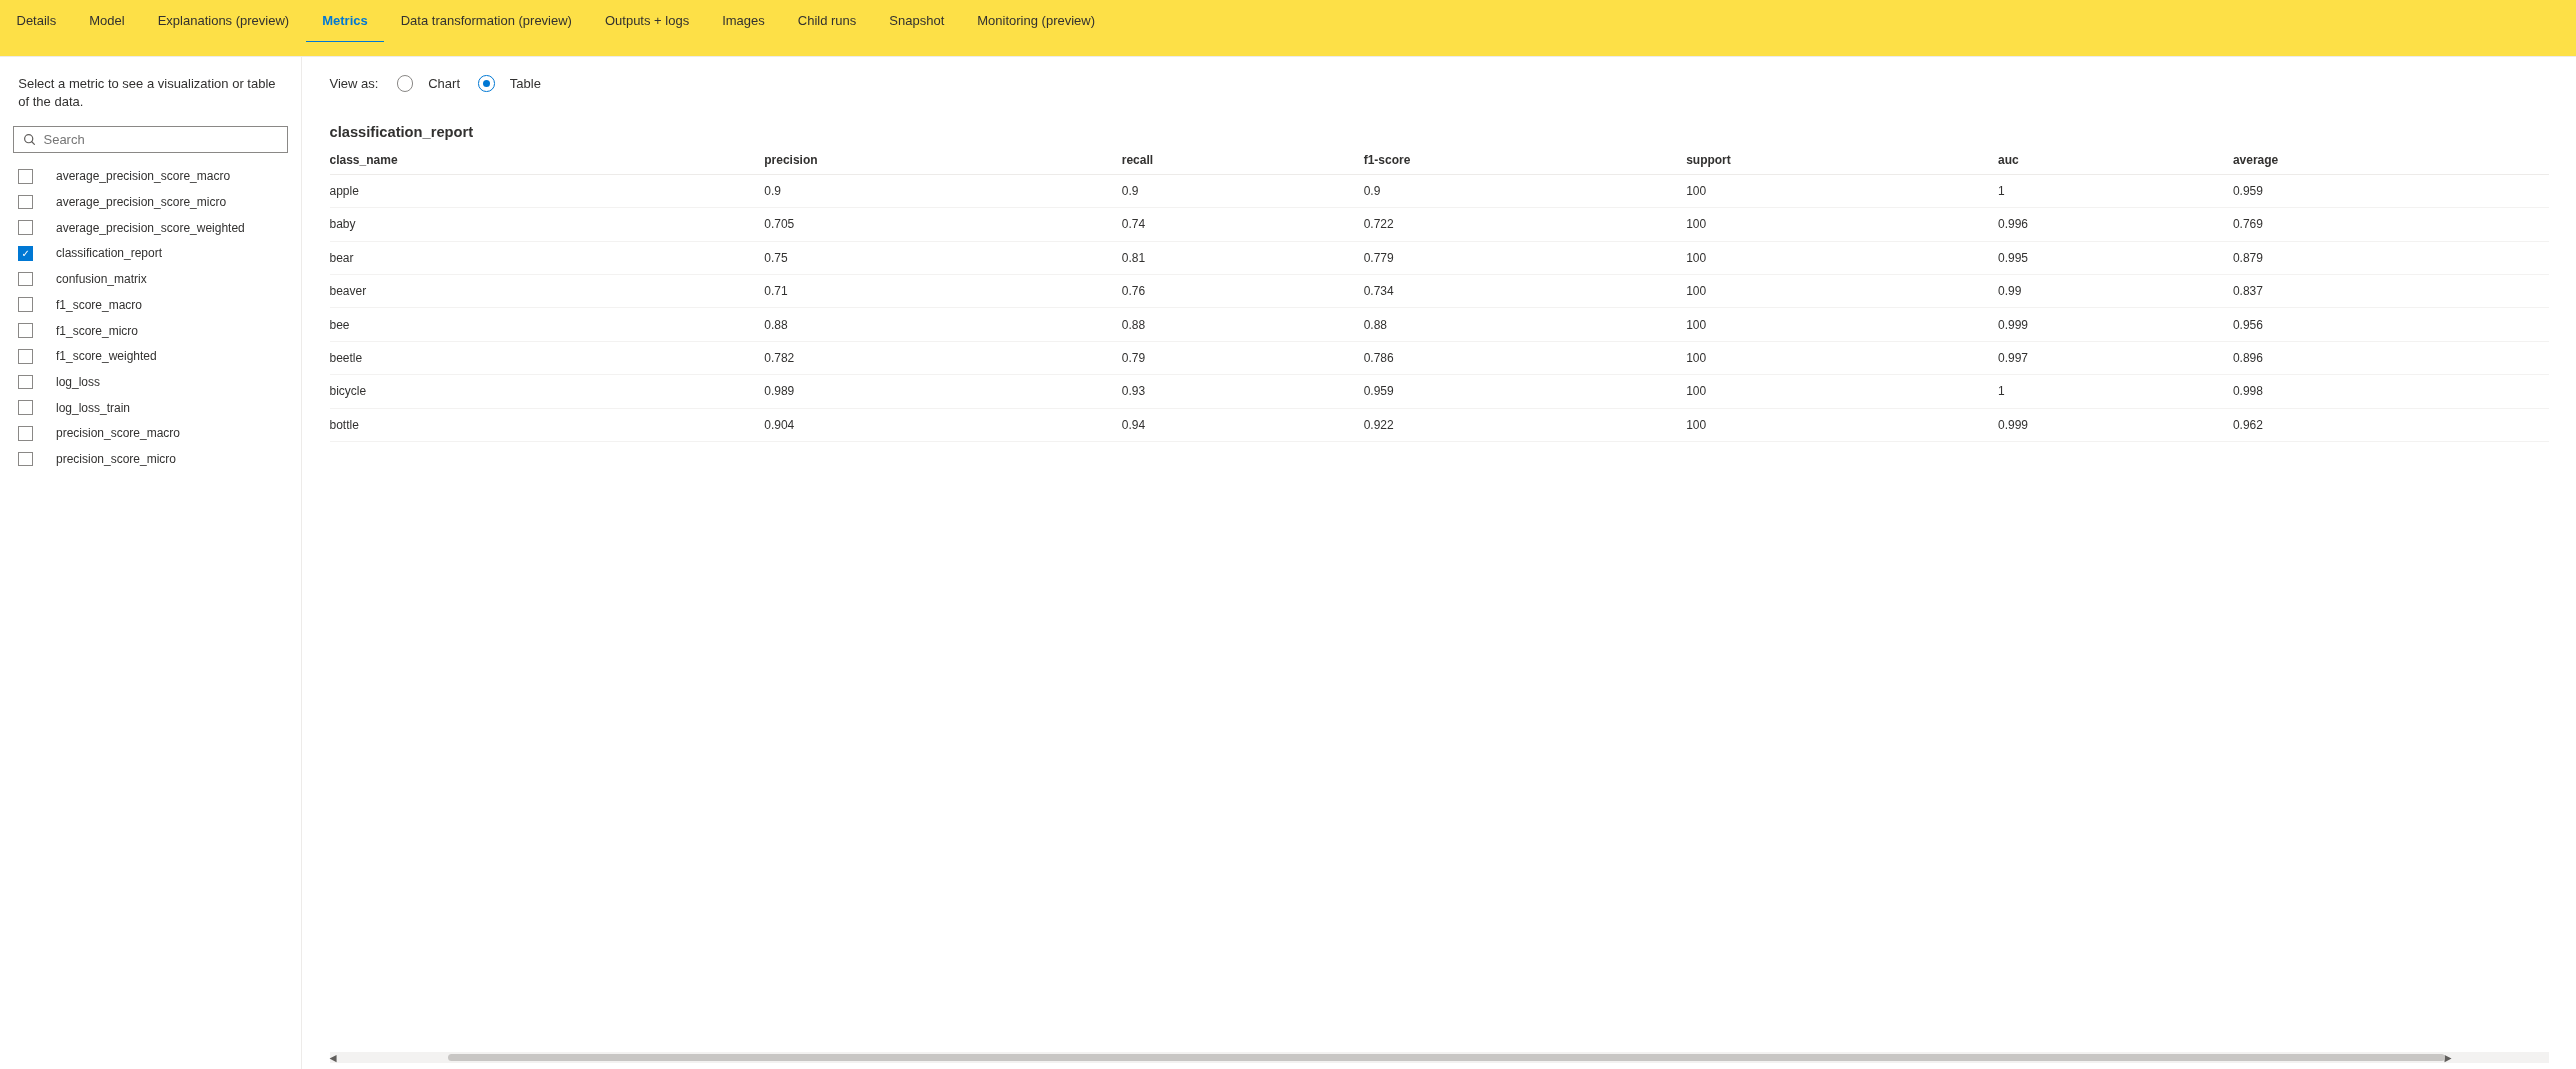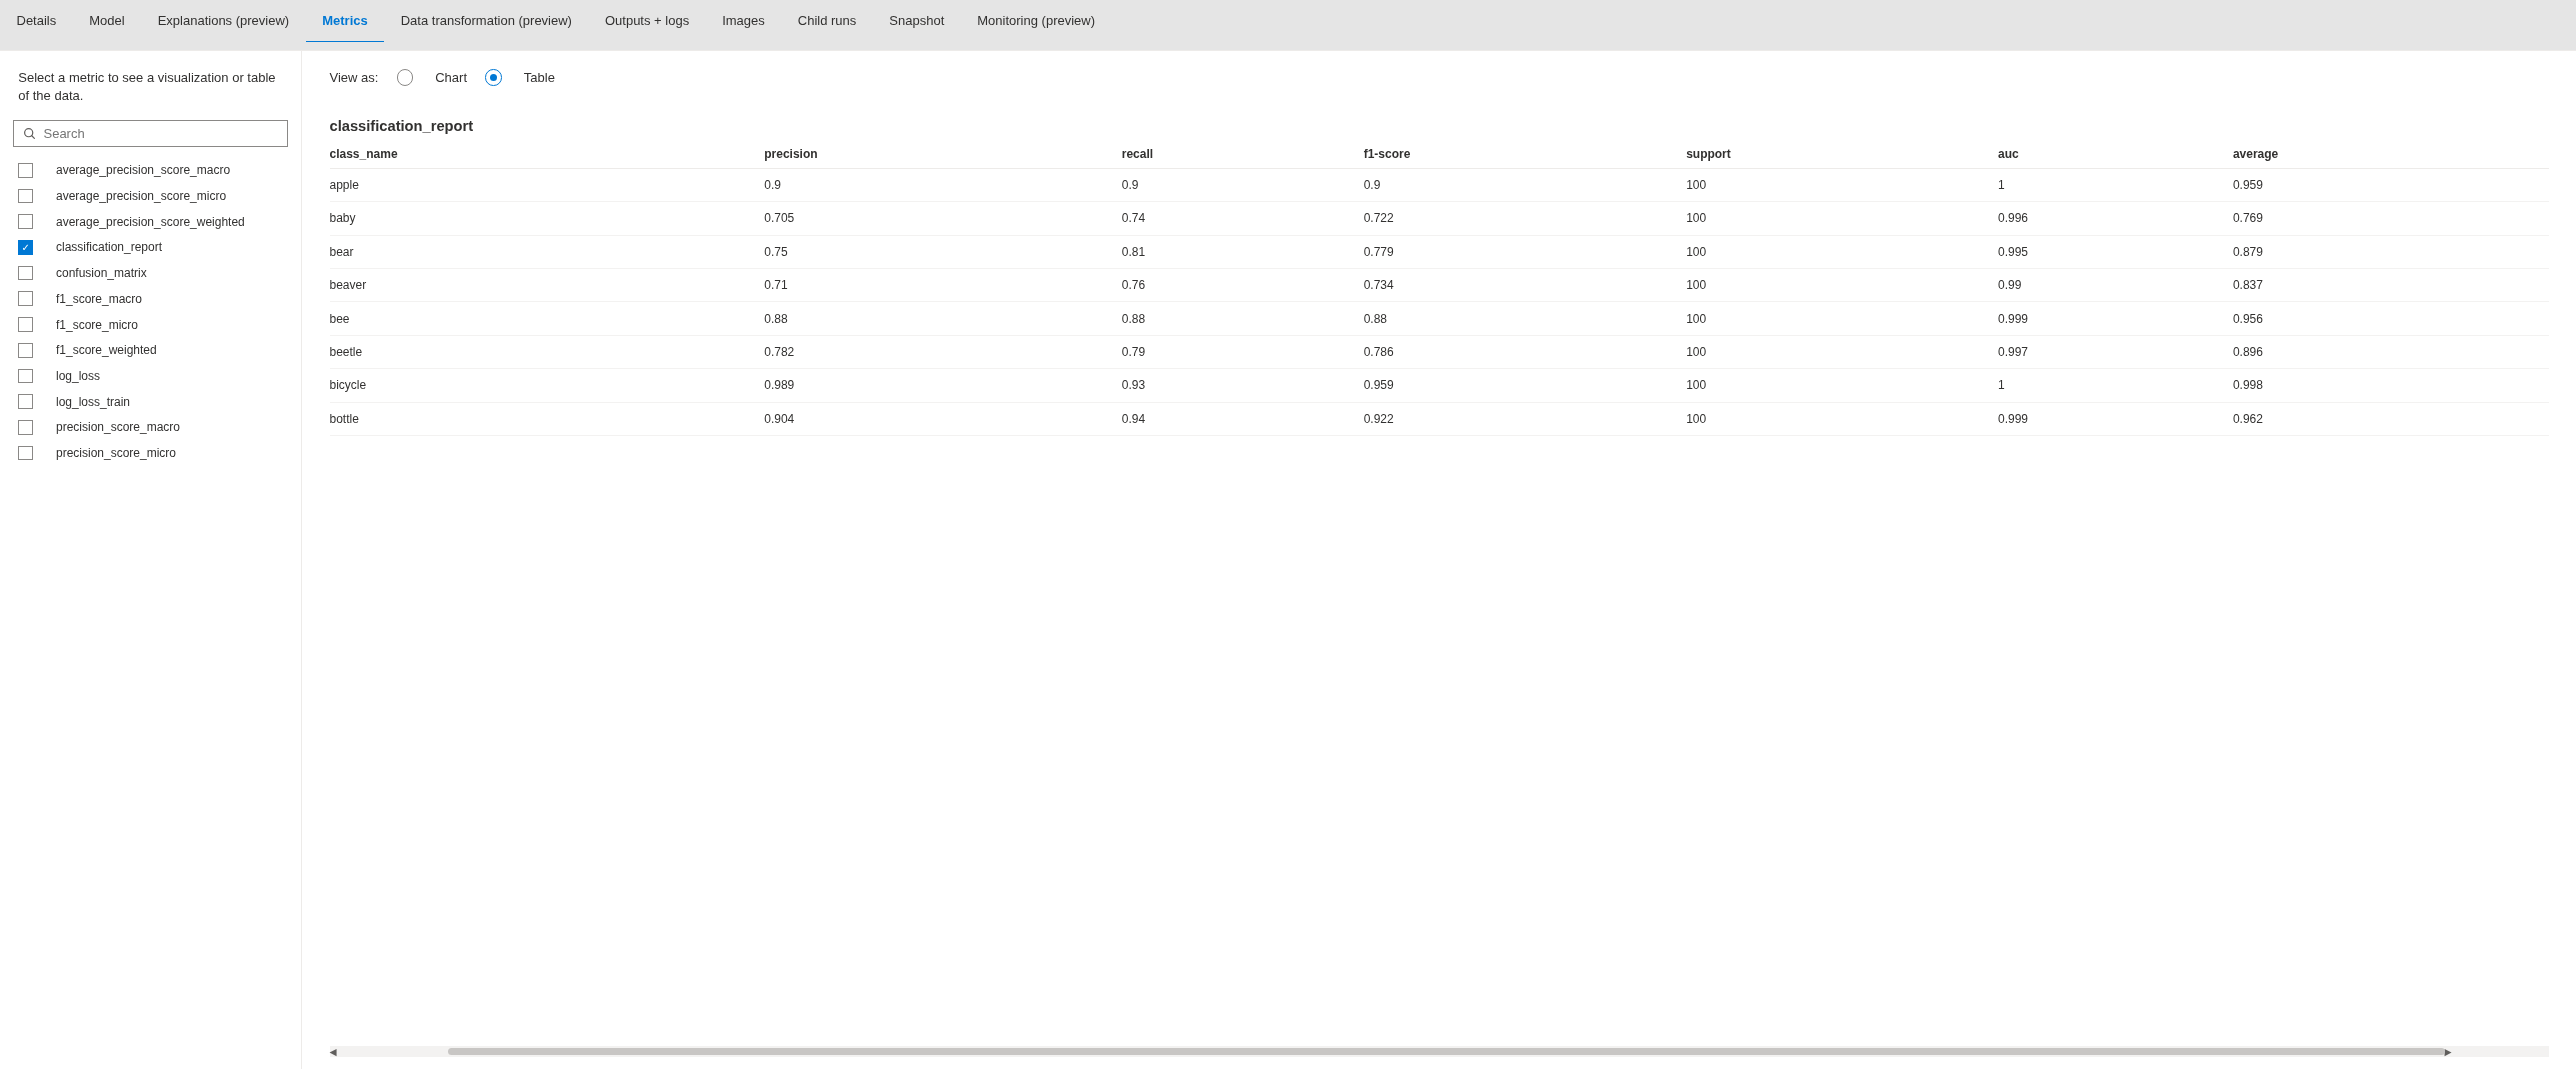--- a/index.html
+++ b/index.html
@@ -2,22 +2,22 @@
 <html style="font-size:14.7px"><head>
   <meta charset="utf-8">
   <style>
     * { box-sizing: border-box; margin: 0; padding: 0; }
     body { font-family: 'Segoe UI', sans-serif; font-size: 13px; color: #323130; background: #fff; }
 
     
     .top-tabs {
       display: flex;
       border-bottom: 0.9px solid #edebe9;
-      padding: 0 0 8px 0;
-      background: #e5e5e5;
+      padding: 0 0 14px 0;
+      background: #fde047;
     }
     .top-tab {
       padding: 13px 16.5px;
       cursor: pointer;
       font-size: 13px;
       color: #323130;
       border-bottom: 1.8px solid transparent;
       white-space: nowrap;
     }
     .top-tab.active {
@@ -117,21 +117,21 @@
       gap: 18.3px;
       margin-bottom: 32px;
     }
     .view-as-label {
       font-size: 13px;
       color: #323130;
     }
     .radio-option {
       display: flex;
       align-items: center;
-      gap: 22px;
+      gap: 15px;
       cursor: pointer;
       text-align: center;
     }
     .radio-circle {
       width: 16.5px;
       height: 16.5px;
       border-radius: 50%;
       border: 1.8px solid #8a8886;
       display: flex;
       align-items: center;

